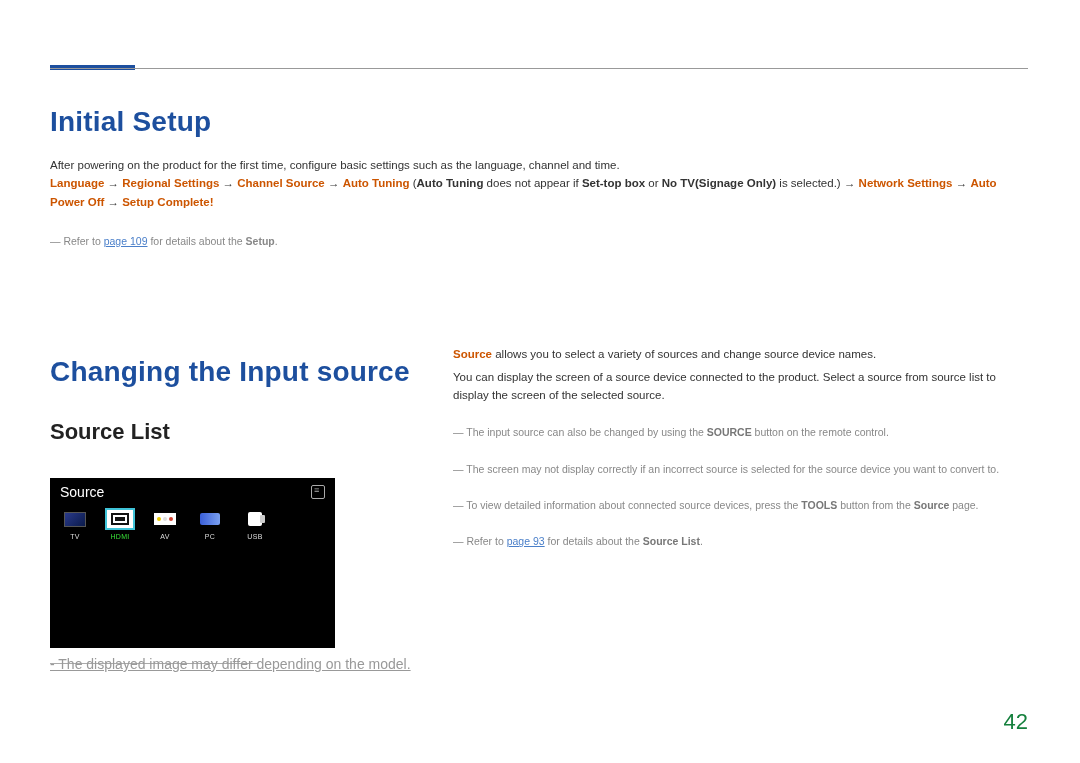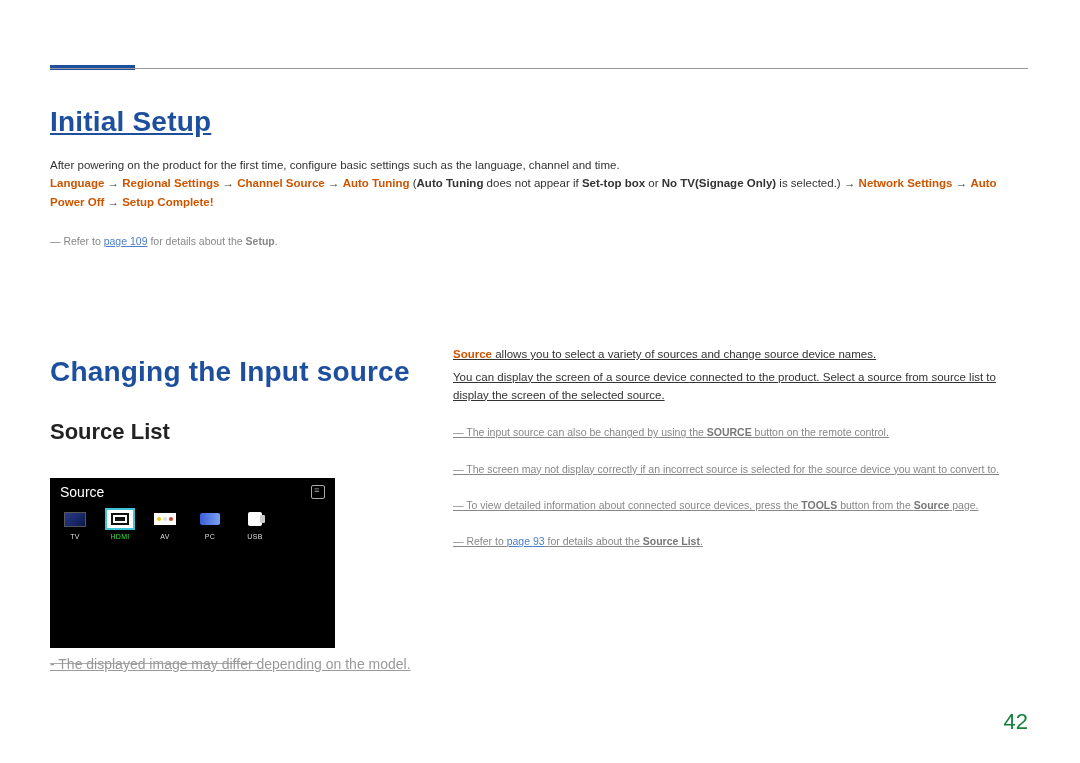--- a/index.html
+++ b/index.html
@@ -27,21 +27,21 @@
     background: #1d4f9e;
   }
   .h1 {
     position: absolute;
     left: 50px;
     font-weight: bold;
     color: #1d4f9e;
     font-size: 28px;
     letter-spacing: 0.2px;
   }
-  .h1.first { top: 106px; text-decoration: underline; }
+  .h1.first { top: 106px; }
   .h1.second { top: 356px; }
   .para-setup {
     position: absolute;
     top: 156px;
     left: 50px;
     right: 52px;
     font-size: 11.5px;
     line-height: 1.6;
     color: #333;
   }
@@ -192,21 +192,21 @@
   }
   .rightcol {
     position: absolute;
     left: 453px;
     right: 52px;
     top: 346px;
     font-size: 11.5px;
     color: #333;
     line-height: 1.55;
   }
-  .rightcol p { margin-bottom: 5px; text-decoration: underline; }
+  .rightcol p { margin-bottom: 5px; }
   .rightcol .fn {
     font-size: 10.5px;
     color: #888;
     margin-bottom: 4px;
     margin-top: 20px;
   }
   .rightcol .fn .bold { color: #777; }
   .pagenum {
     position: absolute;
     right: 52px;

